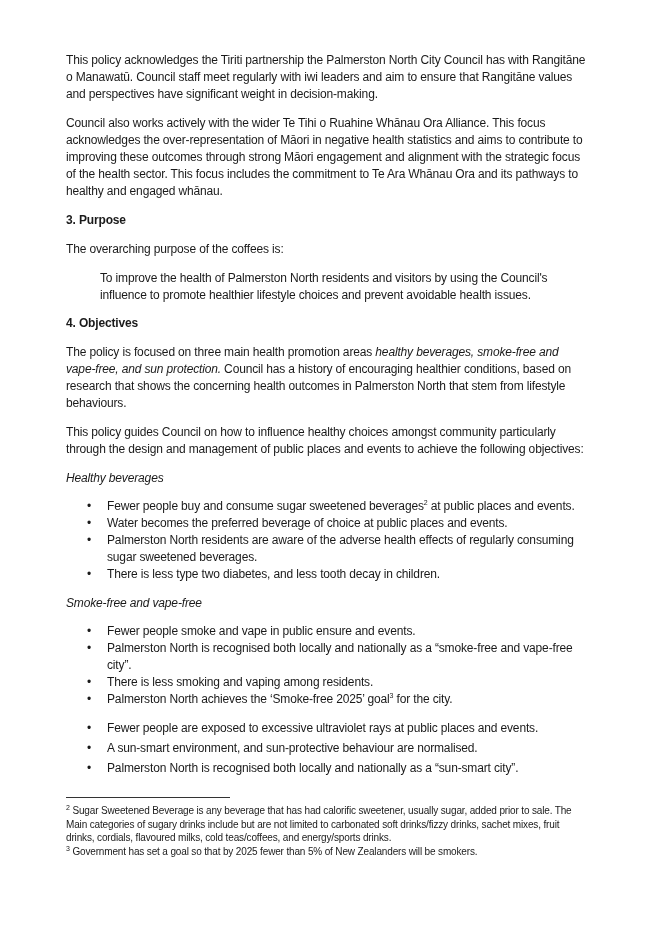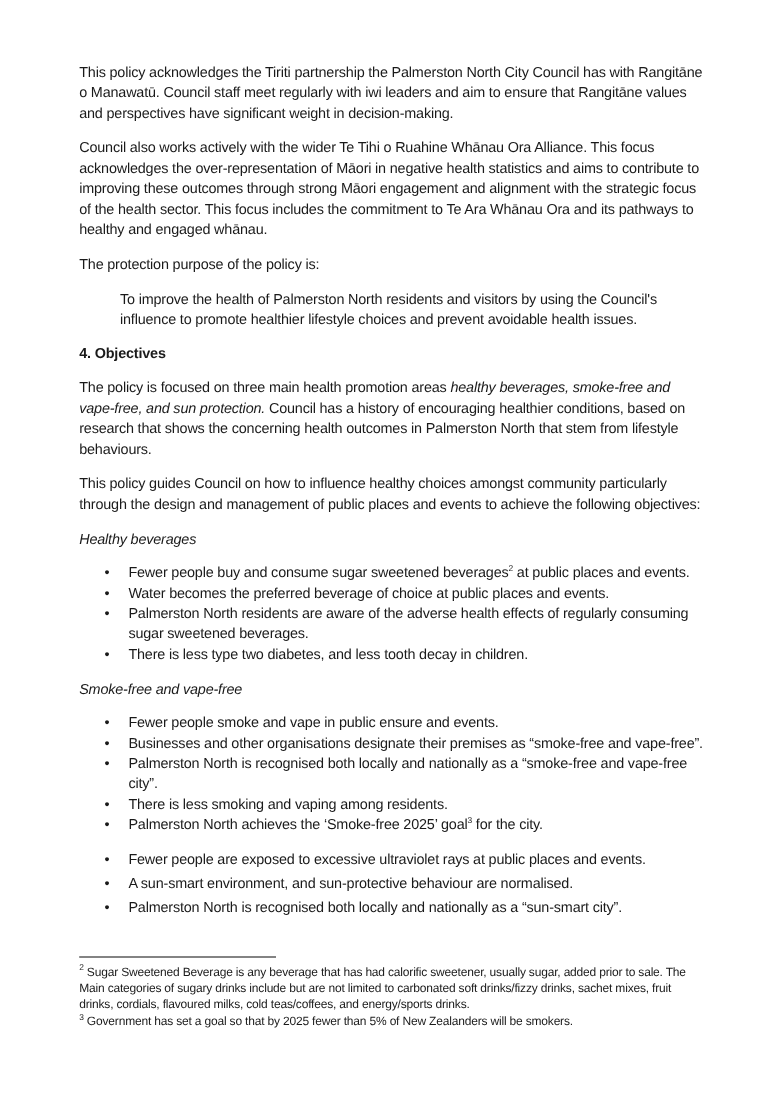--- a/index.html
+++ b/index.html
@@ -20,39 +20,39 @@
   .footnotes { position: absolute; left: 66px; top: 804px; width: 520px; font-size: 10px; line-height: 13.5px; letter-spacing: -0.15px; }
   .footnotes p { margin: 0; }
 </style>
 </head>
 <body>
 
 <div class="page">
   <p class="para">This policy acknowledges the Tiriti partnership the Palmerston North City Council has with Rangitāne o Manawatū.  Council staff meet regularly with iwi leaders and aim to ensure that Rangitāne values and perspectives have significant weight in decision-making.</p>
   <p class="para">Council also works actively with the wider Te Tihi o Ruahine Whānau Ora Alliance. This focus acknowledges the over-representation of Māori in negative health statistics and aims to contribute to improving these outcomes through strong Māori engagement and alignment with the strategic focus of the health sector. This focus includes the commitment to Te Ara Whānau Ora and its pathways to healthy and engaged whānau.</p>
 
-  <p class="para">The protection purpose of the policy is:</p>
+  <p class="heading">3. Purpose</p>
+  <p class="para">The overarching purpose of the coffees is:</p>
   <p class="quote">To improve the health of Palmerston North residents and visitors by using the Council's influence to promote healthier lifestyle choices and prevent avoidable health issues.</p>
 
   <p class="heading">4. Objectives</p>
   <p class="para"><span>The policy is focused on three main health promotion areas </span><em>healthy beverages, smoke-free and vape-free, and sun protection.</em><span>  Council has a history of encouraging healthier conditions, based on research that shows the concerning health outcomes in Palmerston North that stem from lifestyle behaviours.</span></p>
   <p class="para">This policy guides Council on how to influence healthy choices amongst community particularly through the design and management of public places and events to achieve the following objectives:</p>
 
   <p class="sub">Healthy beverages</p>
   <ul>
     <li><span>Fewer people buy and consume sugar sweetened beverages</span><sup>2</sup><span> at public places and events.</span></li>
     <li><span>Water becomes the preferred beverage of choice at public places and events.</span></li>
     <li><span>Palmerston North residents are aware of the adverse health effects of regularly consuming sugar sweetened beverages.</span></li>
     <li><span>There is less type two diabetes, and less tooth decay in children.</span></li>
   </ul>
 
   <p class="sub">Smoke-free and vape-free</p>
   <ul>
     <li><span>Fewer people smoke and vape in public ensure and events.</span></li>
-    <li><span>Businesses and other organisations designate their premises as “smoke-free and vape-free”.</span></li>
     <li><span>Palmerston North is recognised both locally and nationally as a “smoke-free and vape-free city”.</span></li>
     <li><span>There is less smoking and vaping among residents.</span></li>
     <li><span>Palmerston North achieves the ‘Smoke-free 2025’ goal</span><sup>3</sup><span> for the city.</span></li>
   </ul>
 
   <ul class="gap">
     <li><span>Fewer people are exposed to excessive ultraviolet rays at public places and events.</span></li>
     <li><span>A sun-smart environment, and sun-protective behaviour are normalised.</span></li>
     <li><span>Palmerston North is recognised both locally and nationally as a “sun-smart city”.</span></li>
   </ul>

